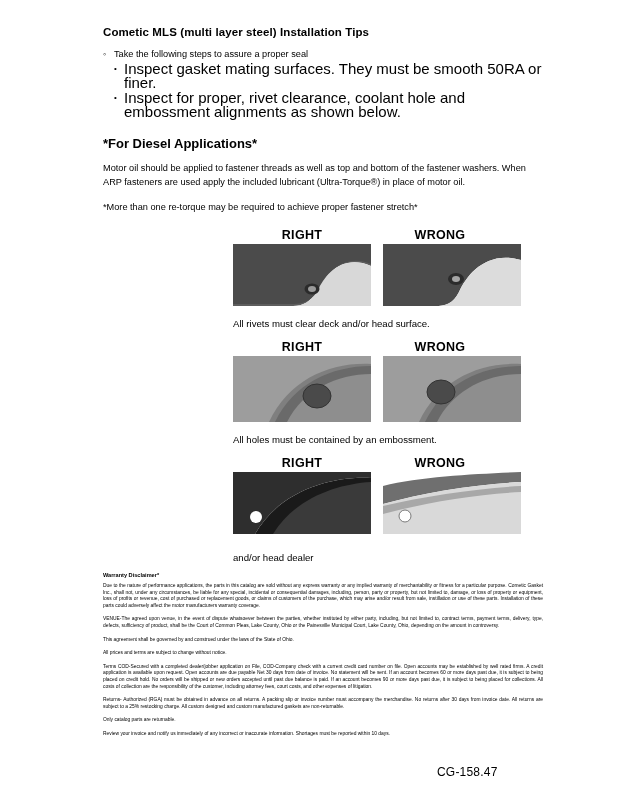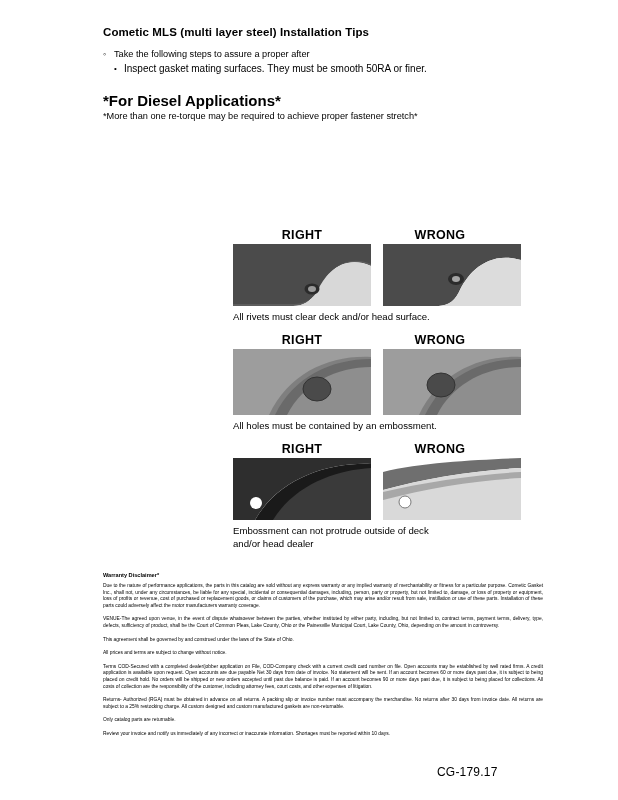--- a/index.html
+++ b/index.html
@@ -50,36 +50,36 @@
     left: 0;
     top: 0;
     font-size: 9.2px;
   }
   ul.sub {
     list-style: none;
     margin: 0;
     padding: 0 0 0 11px;
   }
   ul.sub > li {
-    font-size: 10px;
+    font-size: 15px;
     line-height: 14.5px;
     padding-left: 10px;
     position: relative;
   }
   ul.sub > li::before {
     content: "\2022";
     position: absolute;
     left: 0;
     top: 0;
     font-size: 8px;
   }
   h2.subtitle {
-    font-size: 15px;
+    font-size: 13px;
     font-weight: bold;
-    margin: 16px 0 0 0;
+    margin: 16px 0 10px 0;
   }
   p.para {
     font-size: 9.2px;
     line-height: 14.2px;
     margin: 0 0 11px 0;
   }
   p.para.last { margin-bottom: 0; }
 
   
   .figures {
@@ -107,21 +107,21 @@
     gap: 12px;
     margin-top: 2px;
   }
   .fig-box {
     position: relative;
     overflow: hidden;
     background: #ffffff;
   }
   .cap {
     font-size: 9.6px;
-    margin-top: 5px;
+    margin-top: 12px;
     margin-bottom: 11px;
   }
   .cap2 {
     font-size: 9.6px;
     margin-top: 5px;
     line-height: 12.5px;
   }
 
   
   .callouts {
@@ -167,27 +167,29 @@
 </style>
 </head>
 <body>
 
 <div class="page">
 
   <div class="content">
     <h1 class="title">Cometic MLS (multi layer steel) Installation Tips</h1>
 
     <ul class="bullets">
-      <li>Take the following steps to assure a proper after</li>
+      <li>Take the following steps to assure a proper seal</li>
     </ul>
     <ul class="sub">
       <li>Inspect gasket mating surfaces.  They must be smooth 50RA or finer.</li>
+      <li>Inspect for proper, rivet clearance, coolant hole and embossment alignments as shown below.</li>
     </ul>
 
     <h2 class="subtitle">*For Diesel Applications*</h2>
+    <p class="para">Motor oil should be applied to fastener threads as well as top and bottom of the fastener washers. When ARP fasteners are used apply the included lubricant (Ultra-Torque®) in place of motor oil.</p>
     <p class="para last">*More than one re-torque may be required to achieve proper fastener stretch*</p>
   </div>
 
   <div class="figures">
 
     <div class="fig-row" style="margin-left:130px;">
       <div class="fig-labels">
         <div class="fig-label" style="width:138px;">RIGHT</div>
         <div class="fig-label" style="width:138px;">WRONG</div>
       </div>
@@ -275,32 +277,32 @@
           <svg width="138" height="62" viewBox="0 0 138 62">
             <rect x="0" y="0" width="138" height="62" fill="#ffffff"></rect>
             <path d="M0 14 C40 4 96 2 138 0 V10 C96 12 42 20 0 32 Z" fill="#6f6f6f"></path>
             <path d="M0 32 C42 20 96 12 138 10 V62 H0 Z" fill="#d9d9d9"></path>
             <path d="M0 34 C42 24 96 16 138 14 V20 C96 22 44 30 0 42 Z" fill="#a8a8a8"></path>
             <circle cx="22" cy="44" r="6" fill="#ffffff" stroke="#7a7a7a" stroke-width="1"></circle>
           </svg>
         </div>
       </div>
       <div class="cap2">
-        <span>Embossment can not protrude outside of deck</span><br>
+        <br>
         <span>and/or head dealer</span>
       </div>
     </div>
   </div>
 
   <div class="warranty">
     <h3>Warranty Disclaimer*</h3>
     <p>Due to the nature of performance applications, the parts in this catalog are sold without any express warranty or any implied warranty of merchantability or fitness for a particular purpose.  Cometic Gasket Inc., shall not, under any circumstances, be liable for any special, incidental or consequential damages, including, person, party or property, but not limited to, damage, or loss of property or equipment, loss of profits or revenue, cost of purchased or replacement goods, or claims of customers of the purchase, which may arise and/or result from sale, instillation or use of these parts.  Installation of these parts could adversely affect the motor manufacturers warranty coverage.</p>
     <p>VENUE-The agreed upon venue, in the event of dispute whatsoever between the parties, whether instituted by either party, including, but not limited to, contract terms, payment terms, delivery, type, defects, sufficiency of product, shall be the Court of Common Pleas, Lake County, Ohio or the Painesville Municipal Court, Lake County, Ohio, depending on the amount in controversy.</p>
     <p>This agreement shall be governed by and construed under the laws of the State of Ohio.</p>
     <p>All prices and terms are subject to change without notice.</p>
     <p>Terms COD-Secured with a completed dealer/jobber application on File, COD-Company check with a current credit card number on file.  Open accounts may be established by well rated firms.  A credit application is available upon request.  Open accounts are due payable Net 30 days from date of invoice.  No statement will be sent.  If an account becomes 60 or more days past due, it is subject to being placed on credit hold.  No orders will be shipped or new orders accepted until past due balance is paid.  If an account becomes 90 or more days past due, it is subject to being placed for collections.  All costs of collection are the responsibility of the customer, including attorney fees, court costs, and other expenses of litigation.</p>
     <p>Returns- Authorized (RGA) must be obtained in advance on all returns.  A packing slip or invoice number must accompany the merchandise.  No returns after 30 days from invoice date.  All returns are subject to a 25% restocking charge.  All custom designed and custom manufactured gaskets are non-returnable.</p>
     <p>Only catalog parts are returnable.</p>
     <p>Review your invoice and notify us immediately of any incorrect or inaccurate information.  Shortages must be reported within 10 days.</p>
   </div>
 
-  <div class="docnum">CG-179.17</div>
+  <div class="docnum">CG-158.47</div>
 </div>
 
 </body></html>

